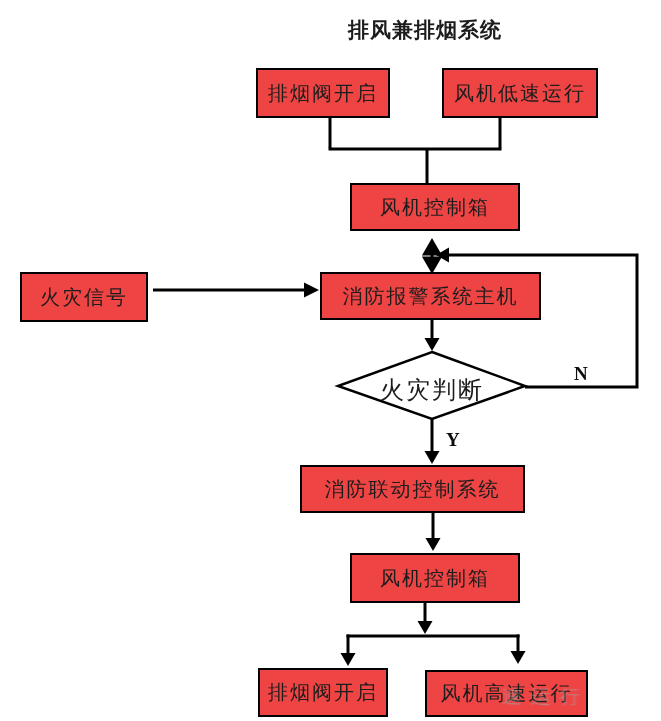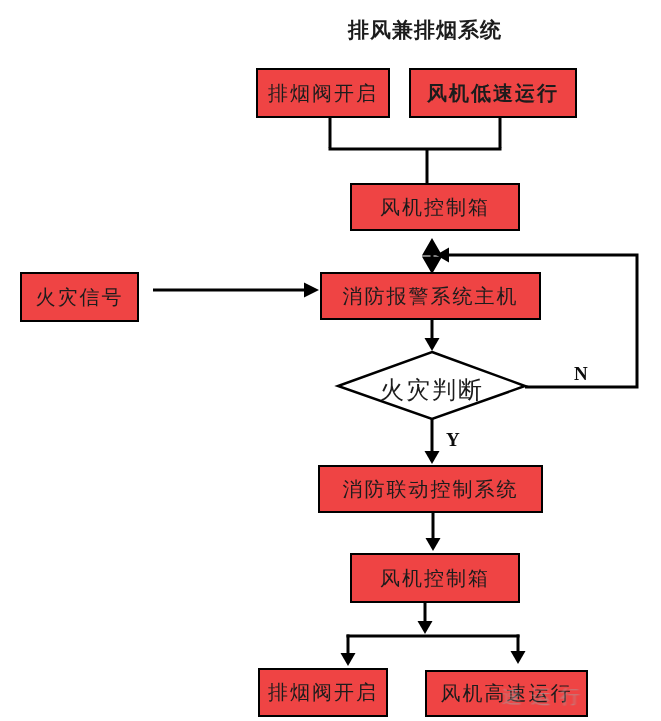--- a/index.html
+++ b/index.html
@@ -125,35 +125,35 @@
       <polygon points="348,666 340.5,653 355.5,653" fill="#000000" stroke="none"></polygon>
       <path d="M518 634.5 V652"></path>
       <polygon points="518,664 510.5,651 525.5,651" fill="#000000" stroke="none"></polygon>
     </g>
   </svg>
 
   <div class="free-label title" style="left:330px; top:16px; width:190px;">排风兼排烟系统</div>
 
   <div class="node" style="left:256px; top:68px; width:134px; height:50px;">排烟阀开启</div>
 
-  <div class="node" style="left:409px; top:68px; width:168px; height:50px;font-weight:bold;">风机低速运行</div>
+  <div class="node" style="left:442px; top:68px; width:156px; height:50px;">风机低速运行</div>
 
   <div class="node" style="left:350px; top:183px; width:170px; height:48px;">风机控制箱</div>
 
-  <div class="node" style="left:20px; top:272px; width:119px; height:50px;">火灾信号</div>
+  <div class="node" style="left:20px; top:272px; width:128px; height:50px;">火灾信号</div>
 
   <div class="node" style="left:320px; top:272px; width:221px; height:48px;">消防报警系统主机</div>
 
   <div class="free-label diamond-label" style="left:352px; top:374px; width:160px;">火灾判断</div>
 
   <div class="free-label branch-label" style="left:574px; top:363px;">N</div>
 
   <div class="free-label branch-label" style="left:446px; top:429px;">Y</div>
 
-  <div class="node" style="left:318px; top:465px; width:225px; height:48px;">消防联动控制系统</div>
+  <div class="node" style="left:300px; top:465px; width:225px; height:48px;">消防联动控制系统</div>
 
   <div class="node" style="left:350px; top:553px; width:170px; height:50px;">风机控制箱</div>
 
   <div class="node" style="left:258px; top:668px; width:130px; height:49px;">排烟阀开启</div>
 
   <div class="node" style="left:425px; top:670px; width:163px; height:47px;">风机高速运行</div>
 
   <div class="watermark" style="left:502px; top:683px;">速运行</div>
 
 </div>

